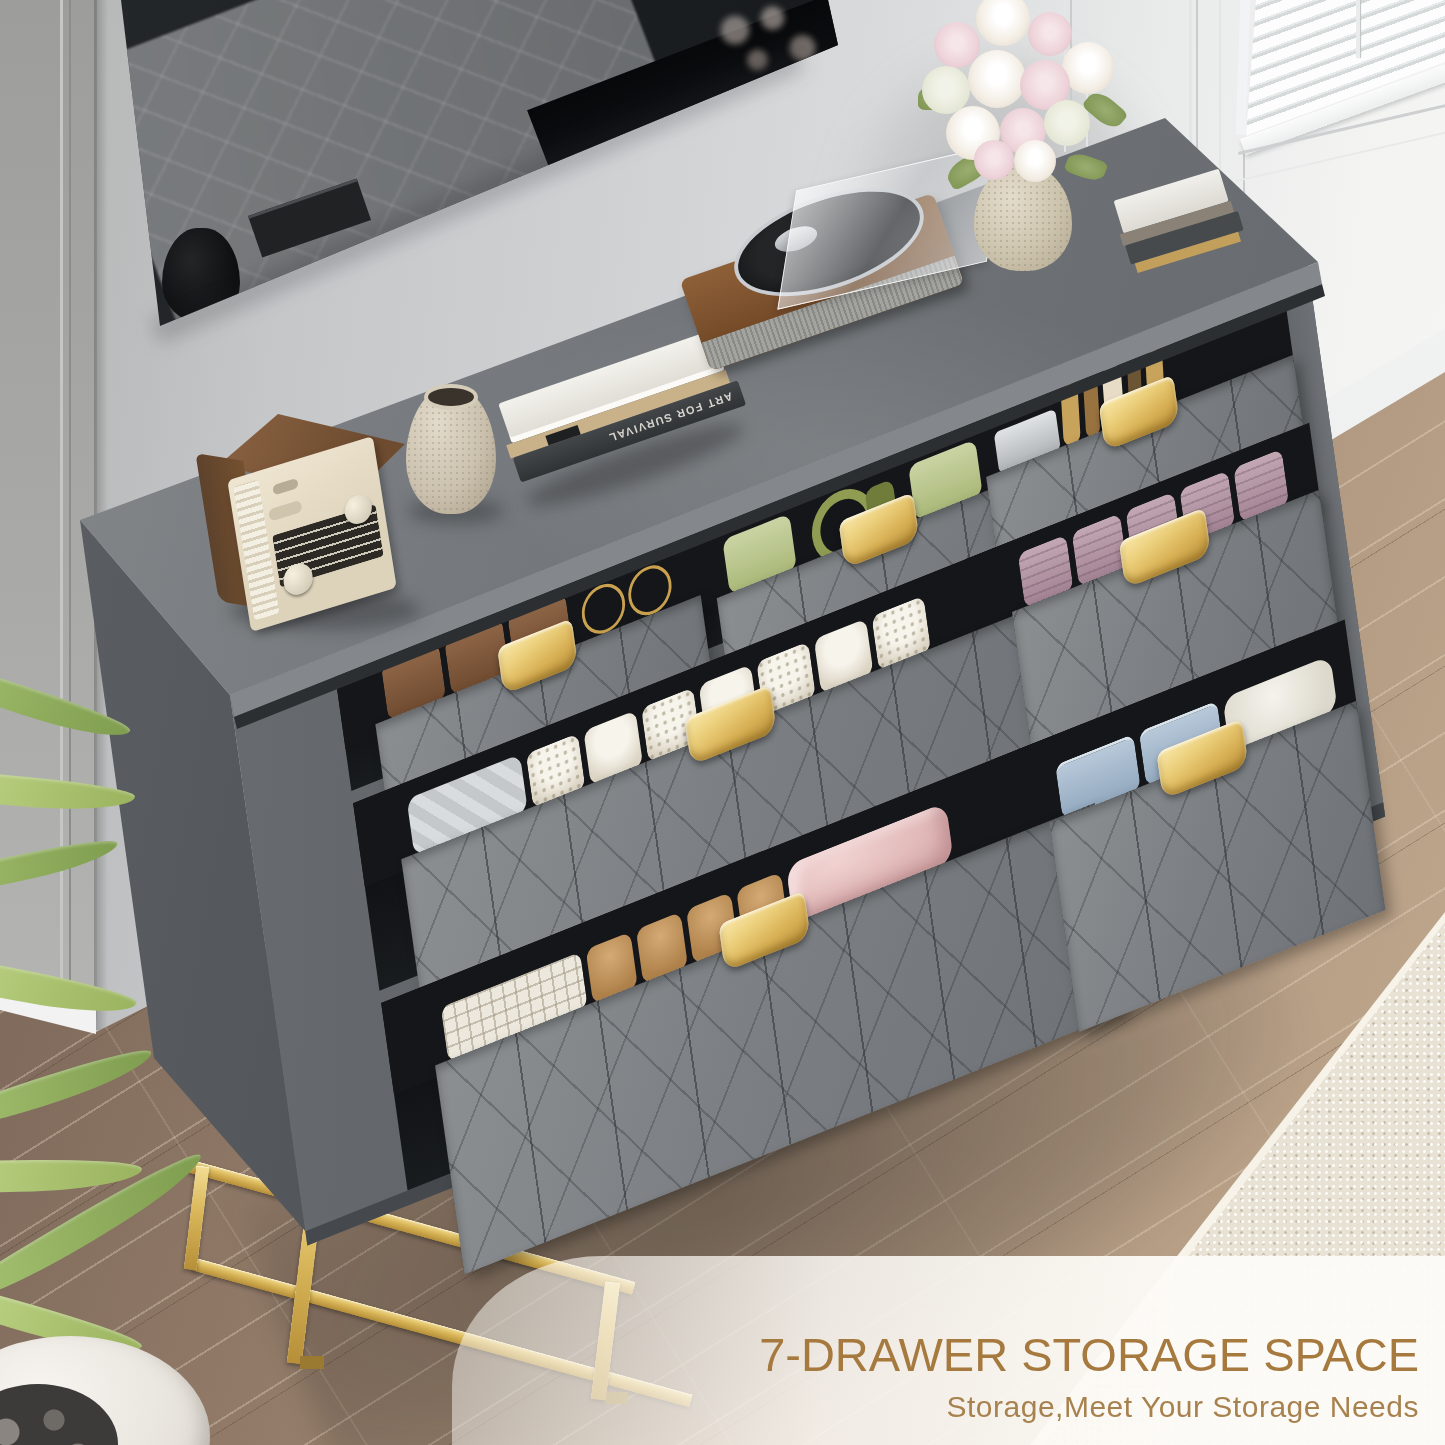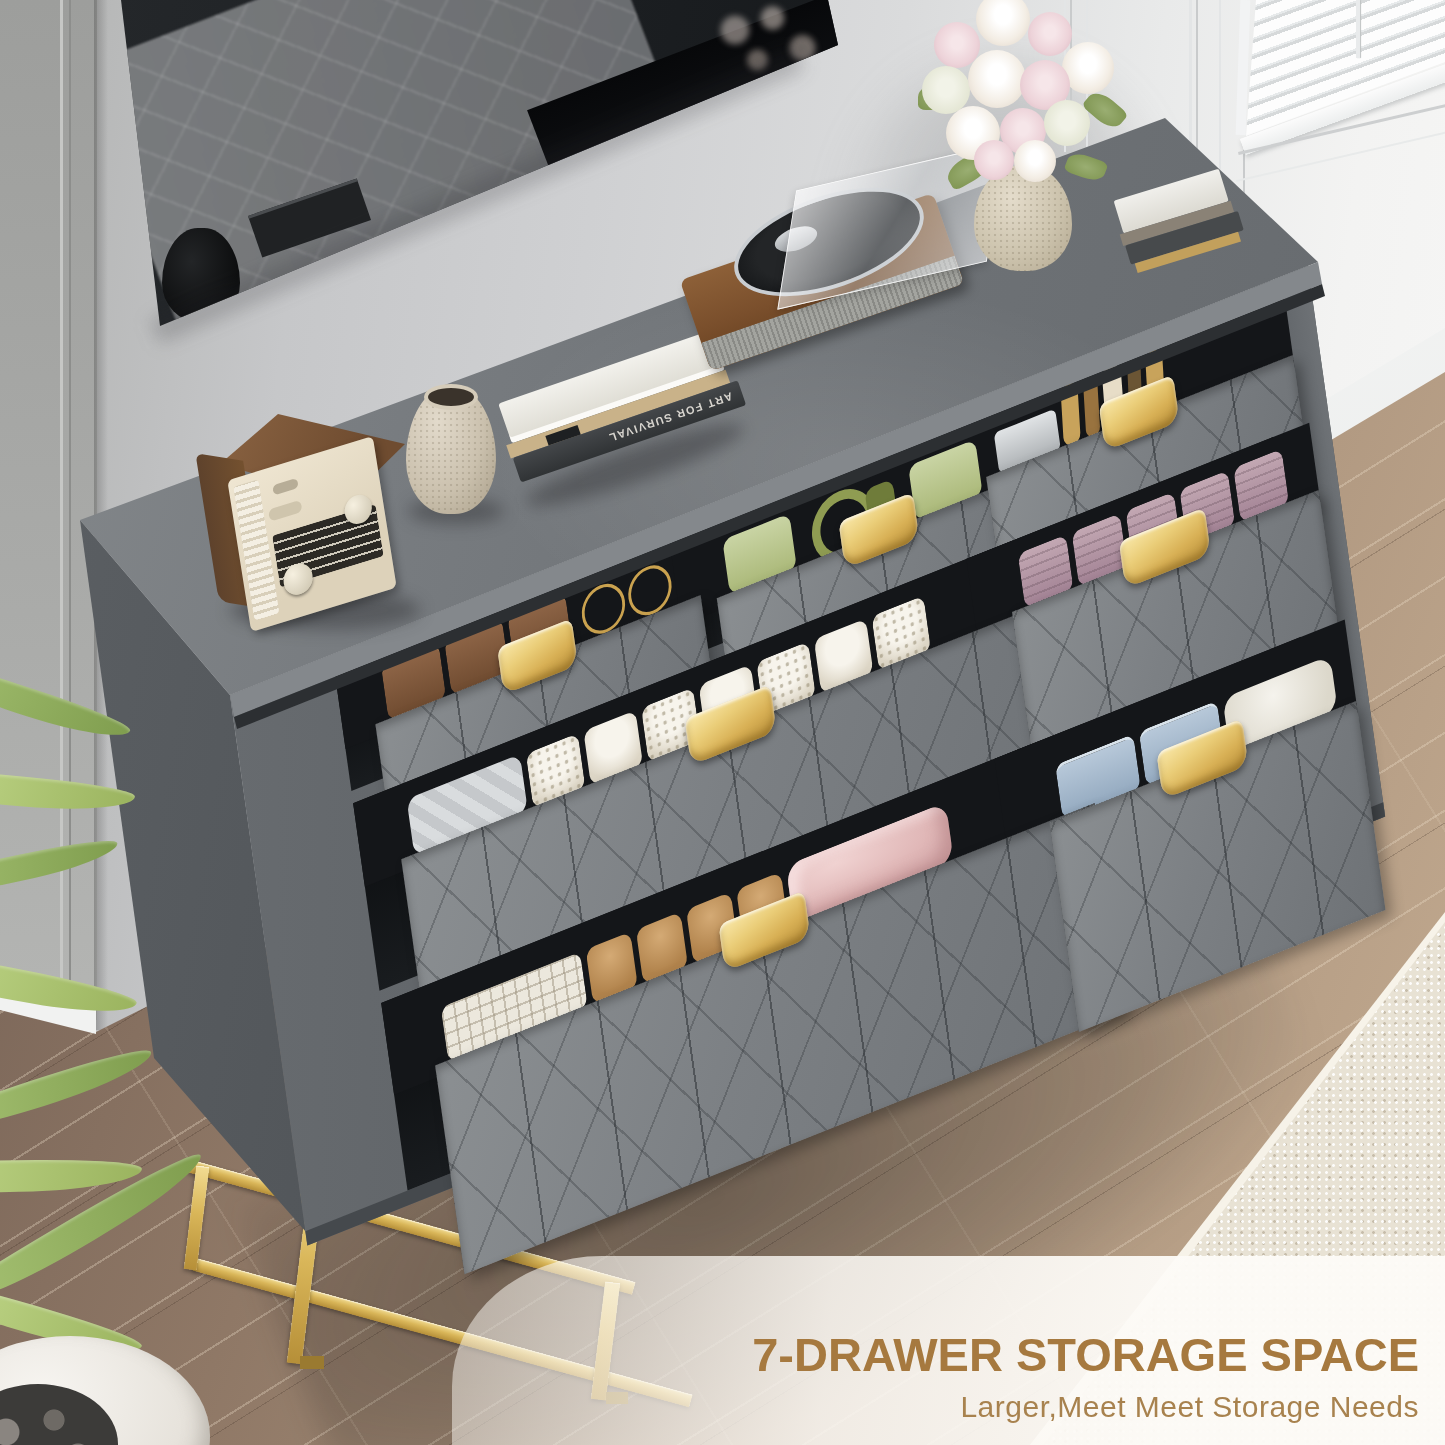--- a/index.html
+++ b/index.html
@@ -257,21 +257,21 @@
   .pot .soil{position:absolute;left:28px;top:48px;width:160px;height:120px;border-radius:50%;background:#3c3b39;
     background-image:radial-gradient(circle 14px at 30% 40%,#8a8580 92%,transparent),
       radial-gradient(circle 11px at 60% 30%,#6e6a65 92%,transparent),
       radial-gradient(circle 13px at 75% 60%,#7c7772 92%,transparent),
       radial-gradient(circle 10px at 45% 70%,#64605b 92%,transparent);}
 
   
   .wash{left:452px;top:1256px;width:993px;height:189px;border-top-left-radius:150px 130px;
     background:linear-gradient(95deg,rgba(247,244,238,.50) 0%,rgba(250,247,242,.88) 38%,rgba(253,251,247,.96) 72%);}
   .caption{right:26px;bottom:22px;text-align:right;}
-  .caption h1{margin:16px 0 12px 0;font-size:47px;font-weight:bold;letter-spacing:0;line-height:1;}
+  .caption h1{margin:16px 0 12px 0;font-size:47px;font-weight:normal;letter-spacing:0;line-height:1;}
   .caption p{margin:0;font-size:30px;font-weight:normal;letter-spacing:.5px;line-height:1.1;}
 </style>
 </head>
 <body>
 
 <div class="scene">
 
   <div class="abs wall"></div>
   <div class="abs wall-left-strip"></div>
   <div class="abs wl-line1"></div>
@@ -478,15 +478,15 @@
   <div class="abs leaf lt" style="left:-98px;top:1158px;width:240px;height:34px;transform:rotate(-3deg);"></div>
   <div class="abs leaf" style="left:-40px;top:1208px;width:260px;height:32px;transform:rotate(-32deg);"></div>
   <div class="abs leaf lt" style="left:-70px;top:1305px;width:215px;height:30px;transform:rotate(14deg);"></div>
   <div class="abs pot">
     <div class="soil"></div>
   </div>
 
   <div class="abs wash"></div>
   <div class="abs caption">
     <h1 style="color: rgb(166, 121, 63);">7-DRAWER STORAGE SPACE</h1>
-    <p style="color: rgb(168, 130, 78);">Larger,Meet Meet Storage Needs</p>
+    <p style="color: rgb(168, 130, 78);">Storage,Meet Your Storage Needs</p>
   </div>
 </div>
 
 </body></html>

